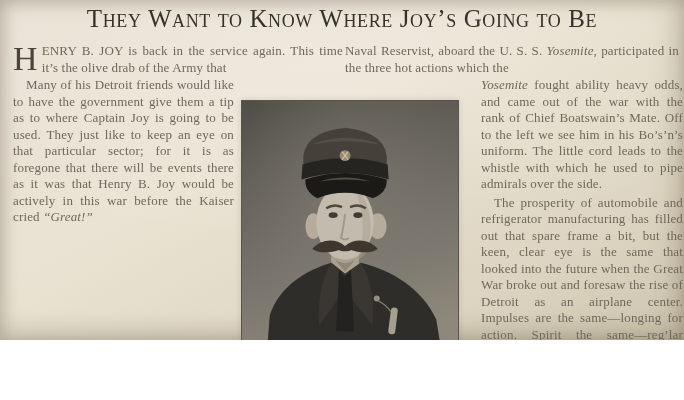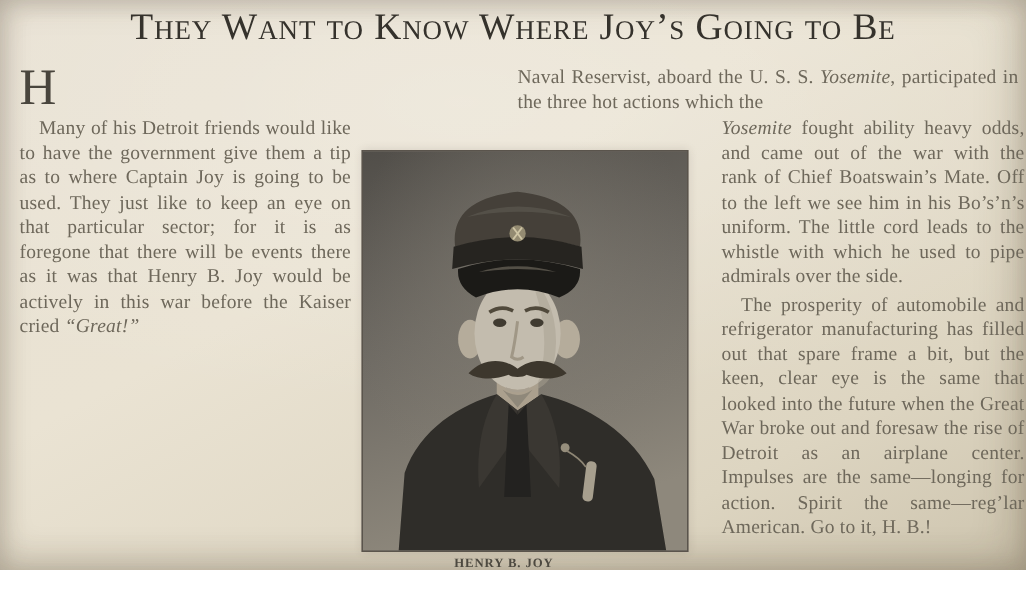--- a/index.html
+++ b/index.html
@@ -1,18 +1,18 @@
 <!DOCTYPE html>
 <html style="--paper: #e9e2d1; --ink-headline: #35322c; --ink-body: #6e685b; --photo-background: #6f6b64;"><head>
 <meta charset="utf-8">
 <style>
   html,body{margin:0;padding:0;}
   .page{
     position:relative;
-    width:684px;height:380px;
+    width:684px;height:340px;
     overflow:hidden;
     font-family:"Liberation Serif","DejaVu Serif",serif;
     background:
       radial-gradient(120% 90% at 45% 18%, rgba(255,255,255,0.22), rgba(255,255,255,0) 60%),
       linear-gradient(152deg, #e8e1d3 0%, #eae3d3 40%, #ddd5c1 78%, #cdc4ae 100%);
     box-shadow:
       inset 0 -8px 22px rgba(70,55,35,0.16),
       inset -12px 0 26px rgba(70,55,35,0.12),
       inset 0 5px 12px rgba(70,55,35,0.08),
       inset 6px 0 14px rgba(70,55,35,0.08);
@@ -64,21 +64,21 @@
   .cap-sub{font-size:13px;font-weight:normal;margin-top:1px;letter-spacing:0.2px;color:#56524a;}
 </style>
 </head>
 <body>
 
 <div class="page">
 
   <h1 class="headline">They Want to Know Where Joy’s Going to Be</h1>
 
   <div class="col lw">
-    <span class="dropcap">H</span>
+    <span class="dropcap">H</span><span>ENRY B. JOY is back in the service again.  This time it’s the olive drab of the Army that</span>
   </div>
 
   <div class="col ln">
     <p><span>Many of his Detroit friends would like to have the government give them a tip as to where Captain Joy is going to be used.  They just like to keep an eye on that particular sector; for it is as foregone that there will be events there as it was that Henry B. Joy would be actively in this war before the Kaiser cried </span><i>“Great!”</i></p>
   </div>
 
   <div class="col rw">
     <span>Naval Reservist, aboard the U. S. S. </span><i>Yosemite</i><span>, participated in the three hot actions which the</span>
   </div>
 

